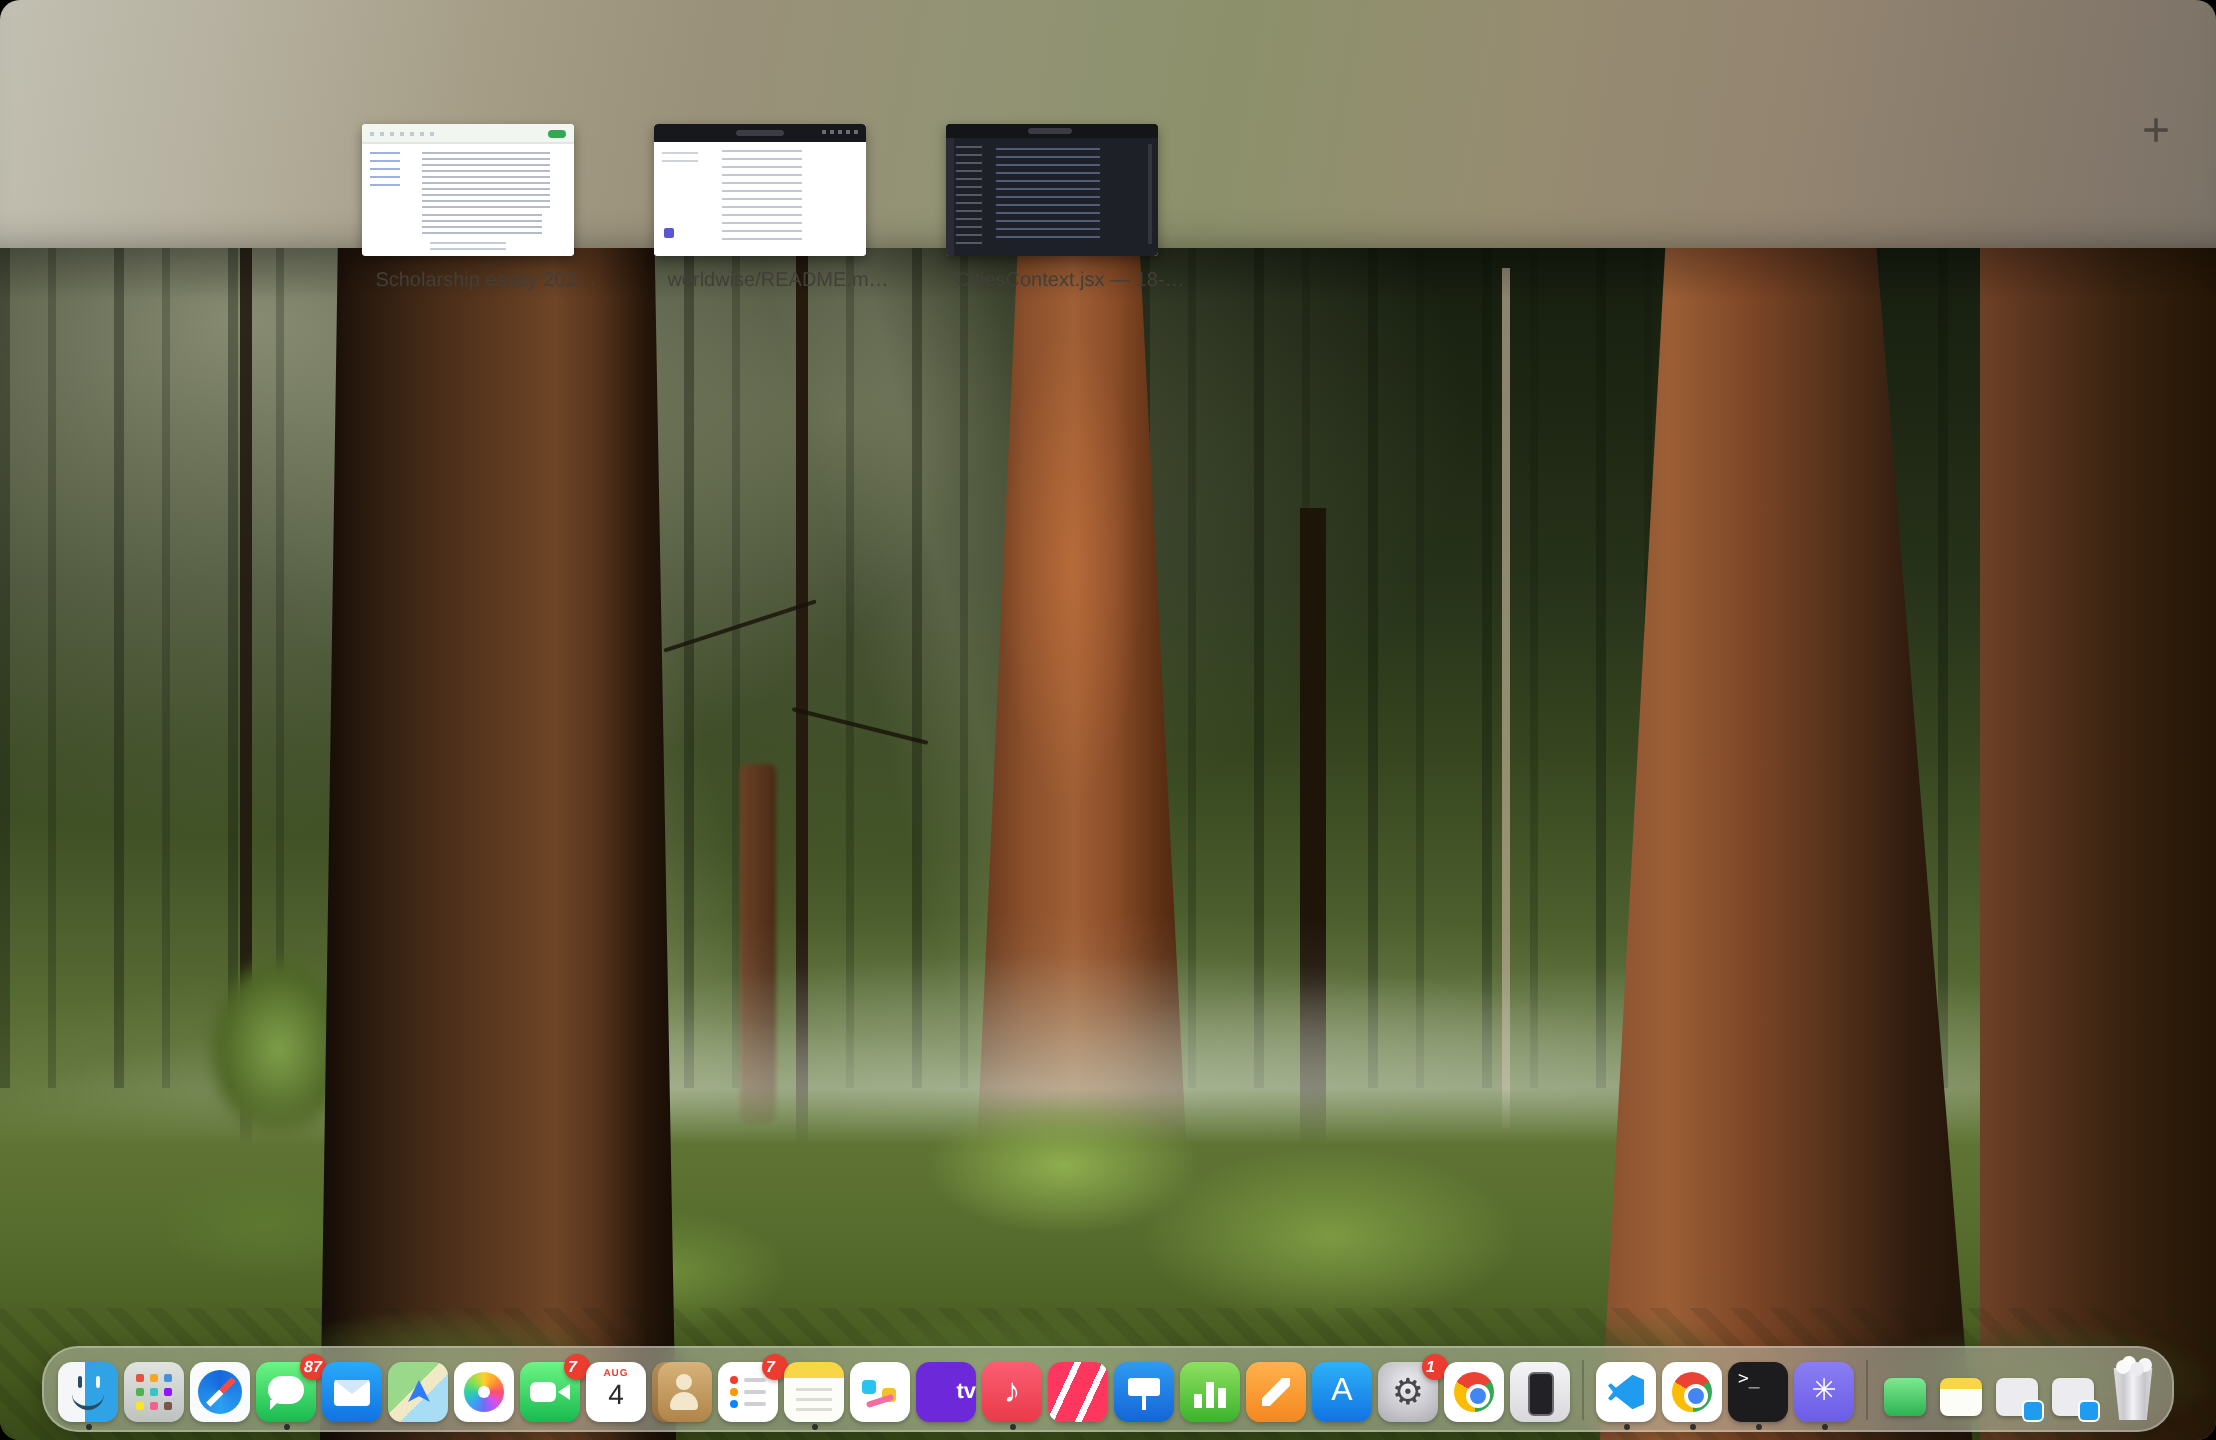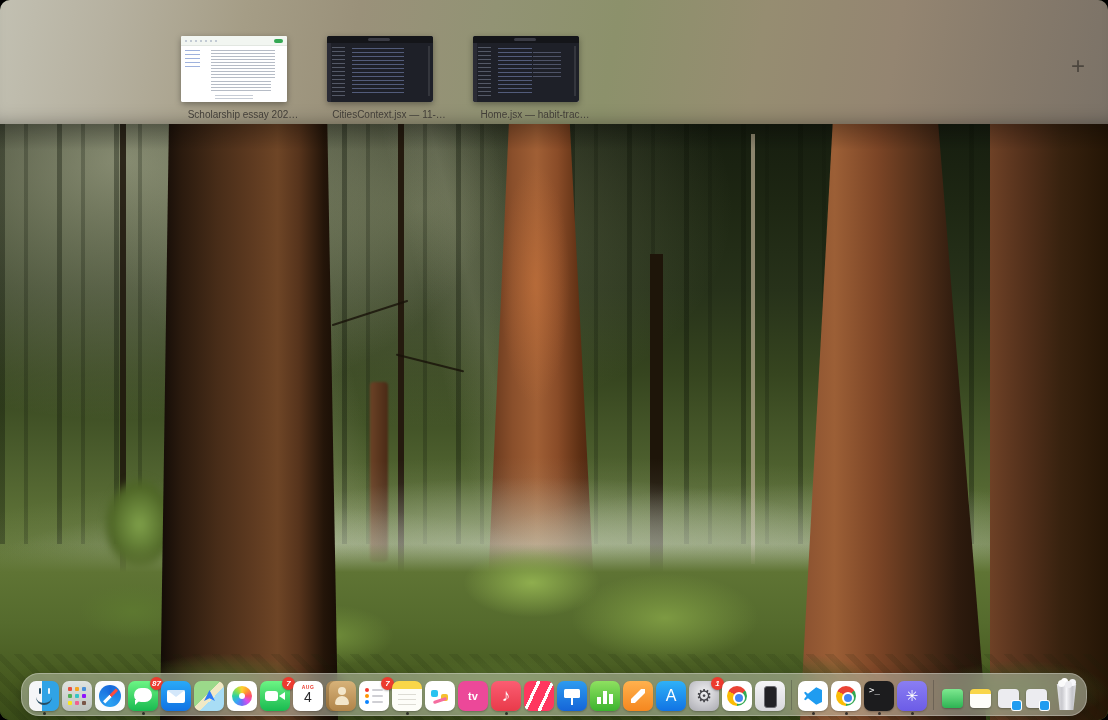--- a/index.html
+++ b/index.html
@@ -5,21 +5,21 @@
   html,body{margin:0;padding:0;background:#000;}
   .screen{position:relative;width:1108px;height:720px;overflow:hidden;border-radius:10px;
           font-family:"Liberation Sans",sans-serif;background:#27311a;}
 
   
   .mc-band{position:absolute;left:0;top:0;width:1108px;height:124px;
     background:linear-gradient(100deg,#c2c0b2 0%,#b6b1a0 10%,#a59d86 22%,#9a917a 32%,
       #929374 44%,#8c916b 55%,#968d71 68%,#948571 80%,#867a6b 91%,#7b7267 100%);
     box-shadow:inset 0 -14px 18px -14px rgba(0,0,0,.35);}
   .spaces{position:absolute;left:181px;top:36px;display:flex;gap:22px;}
-  .space{width:124px;flex:none;}
+  .space{width:124px;flex:none;margin-top:26px;}
   .thumb{position:relative;width:106px;height:66px;border-radius:2px;overflow:hidden;
          box-shadow:0 2px 6px rgba(0,0,0,.35);background:#fff;}
   .space.selected .thumb{height:66px;border:2px solid #5aa7ef;border-radius:4px;margin:-2px;}
   .space-label{margin-top:7px;font-size:10px;color:#423e38;text-align:center;white-space:nowrap;}
 
   
   .art{position:absolute;inset:0;}
   
   .art-doc{background:#fff;}
   .dtop{position:absolute;left:0;top:0;right:0;height:9px;background:#f2f6f1;border-bottom:1px solid #e2e7e1;}
@@ -157,21 +157,21 @@
   
   .dock{position:absolute;left:50%;transform:translateX(-50%);bottom:4px;height:38px;
     display:flex;align-items:flex-end;gap:3px;padding:0 7px 3px 7px;border-radius:18px;
     background:rgba(198,202,188,.52);border:1px solid rgba(255,255,255,.28);
     backdrop-filter:blur(8px) saturate(1.2);box-shadow:0 4px 12px rgba(0,0,0,.25);z-index:10;}
   .ic{position:relative;flex:none;width:30px;height:30px;border-radius:7px;margin-bottom:1px;
       box-shadow:0 1px 2px rgba(0,0,0,.25);}
   .dot{position:absolute;bottom:-4px;left:50%;margin-left:-1.5px;width:3px;height:3px;border-radius:50%;
        background:rgba(25,25,25,.8);}
   .badge{position:absolute;top:-4px;right:-5px;min-width:9px;height:13px;padding:0 2px;border-radius:7px;
-    background:#ec3b2f;color:#fff;font-size:8px;line-height:13px;font-weight:bold;text-align:center;
+    background:#ec3b2f;color:#fff;font-size:8px;line-height:13px;font-weight:bold;text-align:left;
     box-shadow:0 1px 2px rgba(0,0,0,.3);}
   .dock-sep{flex:none;width:1px;height:30px;margin:0 3px 2px 3px;background:rgba(40,40,40,.28);}
   .mini{position:relative;flex:none;width:21px;height:19px;border-radius:4px;margin:0 2px 4px 2px;
         box-shadow:0 1px 2px rgba(0,0,0,.3);}
 
   .ic-finder{background:linear-gradient(90deg,#f5f6f8 0 45%,#30a3e6 45%);}
   .ic-finder::before{content:"";position:absolute;left:7px;top:12px;width:16px;height:10px;
     border-bottom:2px solid #274d63;border-radius:0 0 9px 9px;}
   .ic-finder::after{content:"";position:absolute;left:10px;top:7px;width:2px;height:6px;border-radius:1px;
     background:#274d63;box-shadow:9px 0 0 #eef6fb;}
@@ -215,21 +215,21 @@
   .ic-reminders::after{content:"";position:absolute;left:13px;top:8px;width:11px;height:2px;border-radius:1px;
     background:#cfcfd4;box-shadow:0 6px 0 #cfcfd4,0 12px 0 #cfcfd4;}
   .ic-notes{background:linear-gradient(180deg,#f9d648 0 27%,#fdfdf8 27%);}
   .ic-notes::after{content:"";position:absolute;left:6px;top:13px;width:18px;height:12px;
     background:repeating-linear-gradient(180deg,#dddcd4 0 1.5px,transparent 1.5px 5px);}
   .ic-freeform{background:#fff;}
   .ic-freeform::before{content:"";position:absolute;left:6px;top:9px;width:7px;height:7px;border-radius:2px;
     background:#29c3f0;box-shadow:10px 4px 0 #f5c02e;}
   .ic-freeform::after{content:"";position:absolute;left:8px;top:18px;width:14px;height:3px;border-radius:2px;
     background:#f56da0;transform:rotate(-18deg);}
-  .ic-tv{background:#ec4899;color:#fff;display:flex;align-items:center;justify-content:center;}
+  .ic-tv{background:#6d28d9;color:#fff;display:flex;align-items:center;justify-content:flex-end;}
   .ic-tv span{font-size:11px;font-weight:bold;}
   .ic-music{background:linear-gradient(180deg,#fb5d72,#e93a4a);display:flex;align-items:center;justify-content:center;}
   .ic-music span{color:#fff;font-size:17px;line-height:30px;}
   .ic-news{background:linear-gradient(115deg,#ff375f 0 30%,#fff 30% 38%,#ff375f 38% 62%,#fff 62% 70%,#ff375f 70%);}
   .ic-keynote{background:linear-gradient(180deg,#2d9bf0,#1565d8);}
   .ic-keynote::before{content:"";position:absolute;left:7px;top:8px;width:16px;height:9px;background:#fff;border-radius:1.5px;}
   .ic-keynote::after{content:"";position:absolute;left:14px;top:17px;width:2px;height:7px;background:#fff;}
   .ic-numbers{background:linear-gradient(180deg,#8ee060,#3cb32e);}
   .ic-numbers::before{content:"";position:absolute;left:7px;top:8px;width:16px;height:15px;
     background:linear-gradient(#fff,#fff) 0 100%/4px 7px no-repeat,
@@ -307,49 +307,47 @@
             <div class="dtop"></div>
               <div class="dside"></div>
               <div class="dbody"></div>
             <div class="dbody2"></div>
               <div class="dfoot"></div>
           </div>
         </div>
         <div class="space-label">Scholarship essay 202…</div>
       </div>
 
+      <div class="space">
+        <div class="thumb">
+          <div class="art art-readme">
+            <div class="rtop"></div>
+              <div class="rside"></div>
+              <div class="rbody"></div>
+              <div class="rbadge"></div>
+          </div>
+        </div>
+        <div class="space-label">worldwise/README.m…</div>
+      </div>
 
 
 
       <div class="space">
         <div class="thumb">
           <div class="art art-code">
             <div class="cbar"></div>
               <div class="cact"></div>
               <div class="cside"></div>
             <div class="ccode"></div>
               <div class="cmini"></div>
           </div>
         </div>
-        <div class="space-label">CitiesContext.jsx — 11-…</div>
-      </div>
-
-      <div class="space">
-        <div class="thumb">
-          <div class="art art-code">
-            <div class="cbar"></div>
-              <div class="cact"></div>
-              <div class="cside"></div>
-            <div class="ccode" style="width:34px;"></div>
-              <div class="ccode2"></div>
-              <div class="cmini"></div>
-          </div>
-        </div>
-        <div class="space-label">Home.jsx — habit-trac…</div>
-      </div>
+        <div class="space-label">CitiesContext.jsx — 18-…</div>
+      </div>
+
 
     </div>
     <div class="add-desktop">+</div>
   </div>
 
 
   <div class="dock">
     <div class="ic ic-finder">
         <i class="dot"></i>
       </div>

